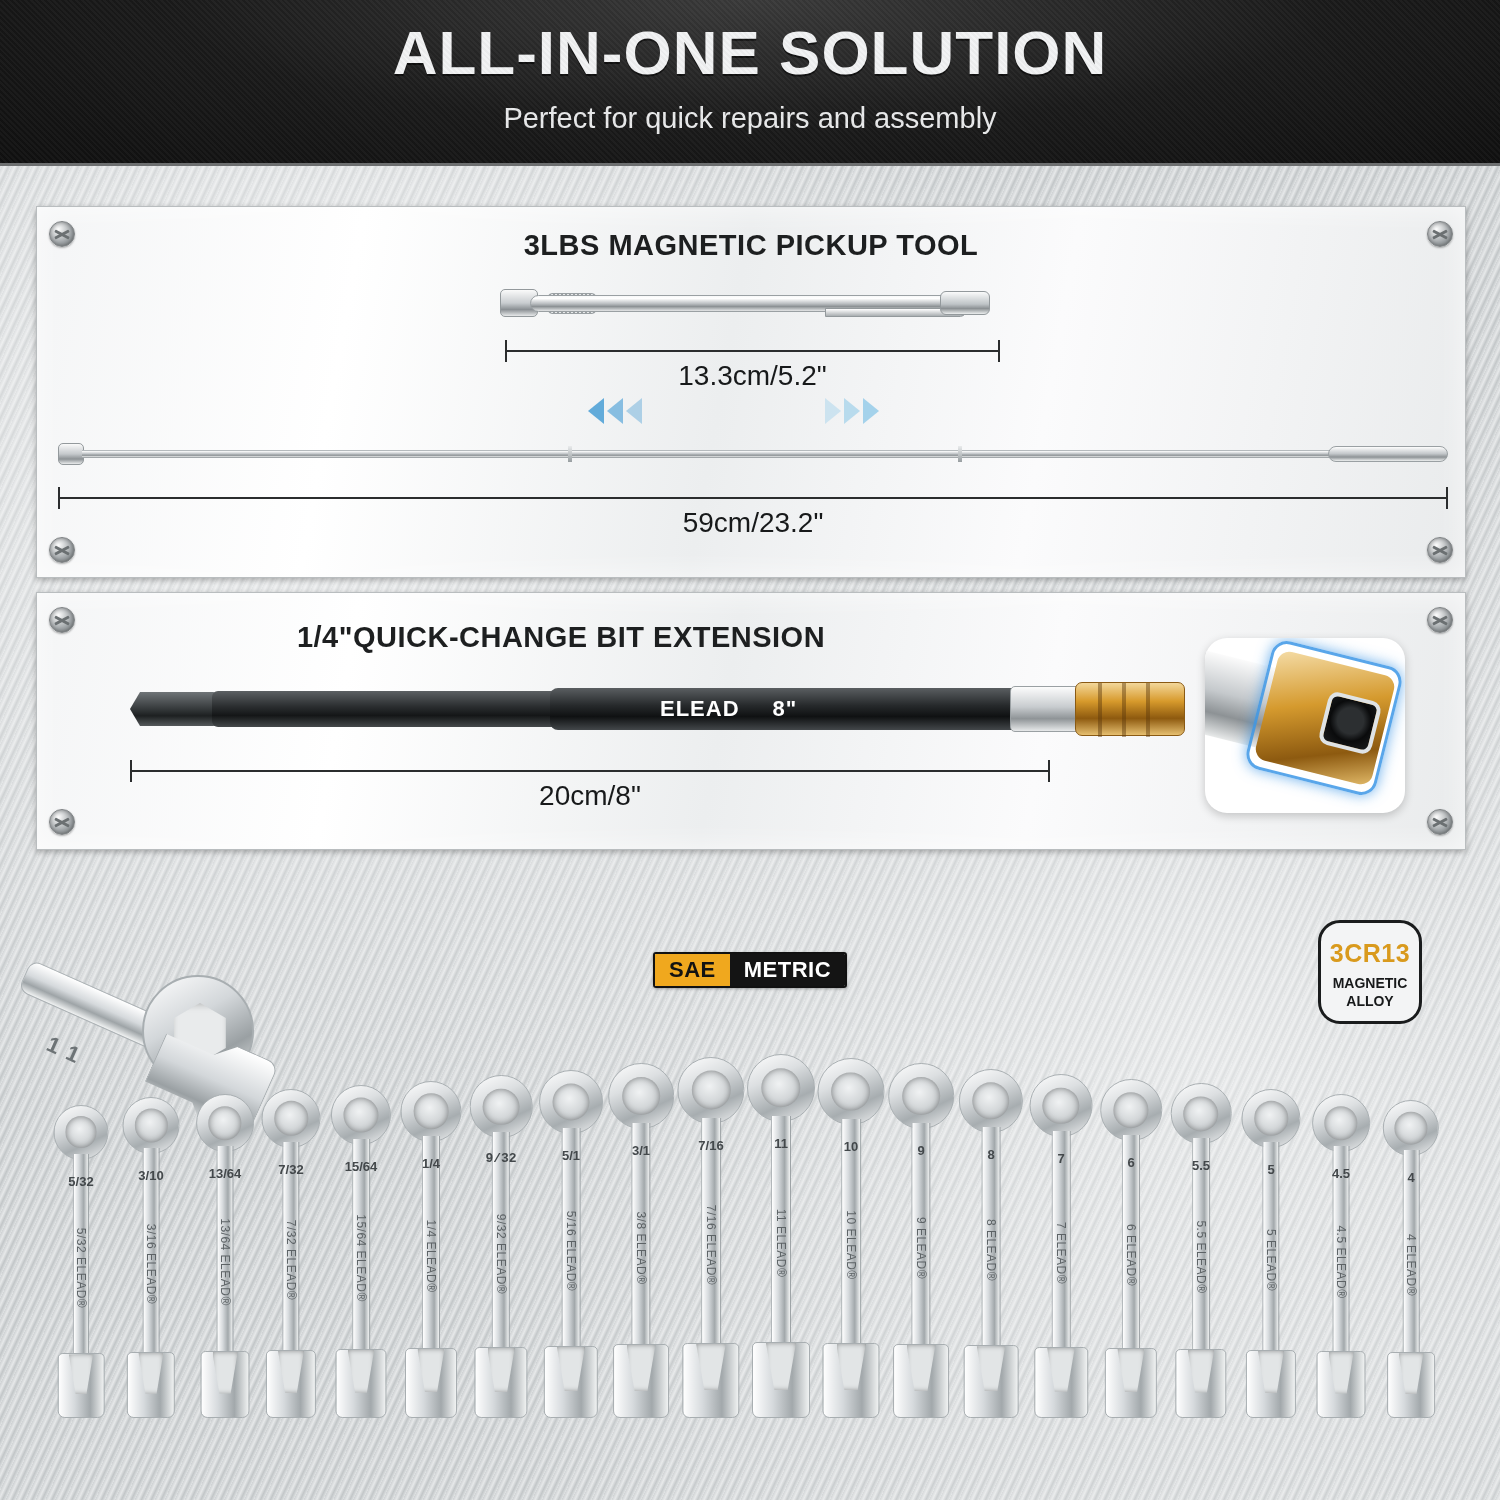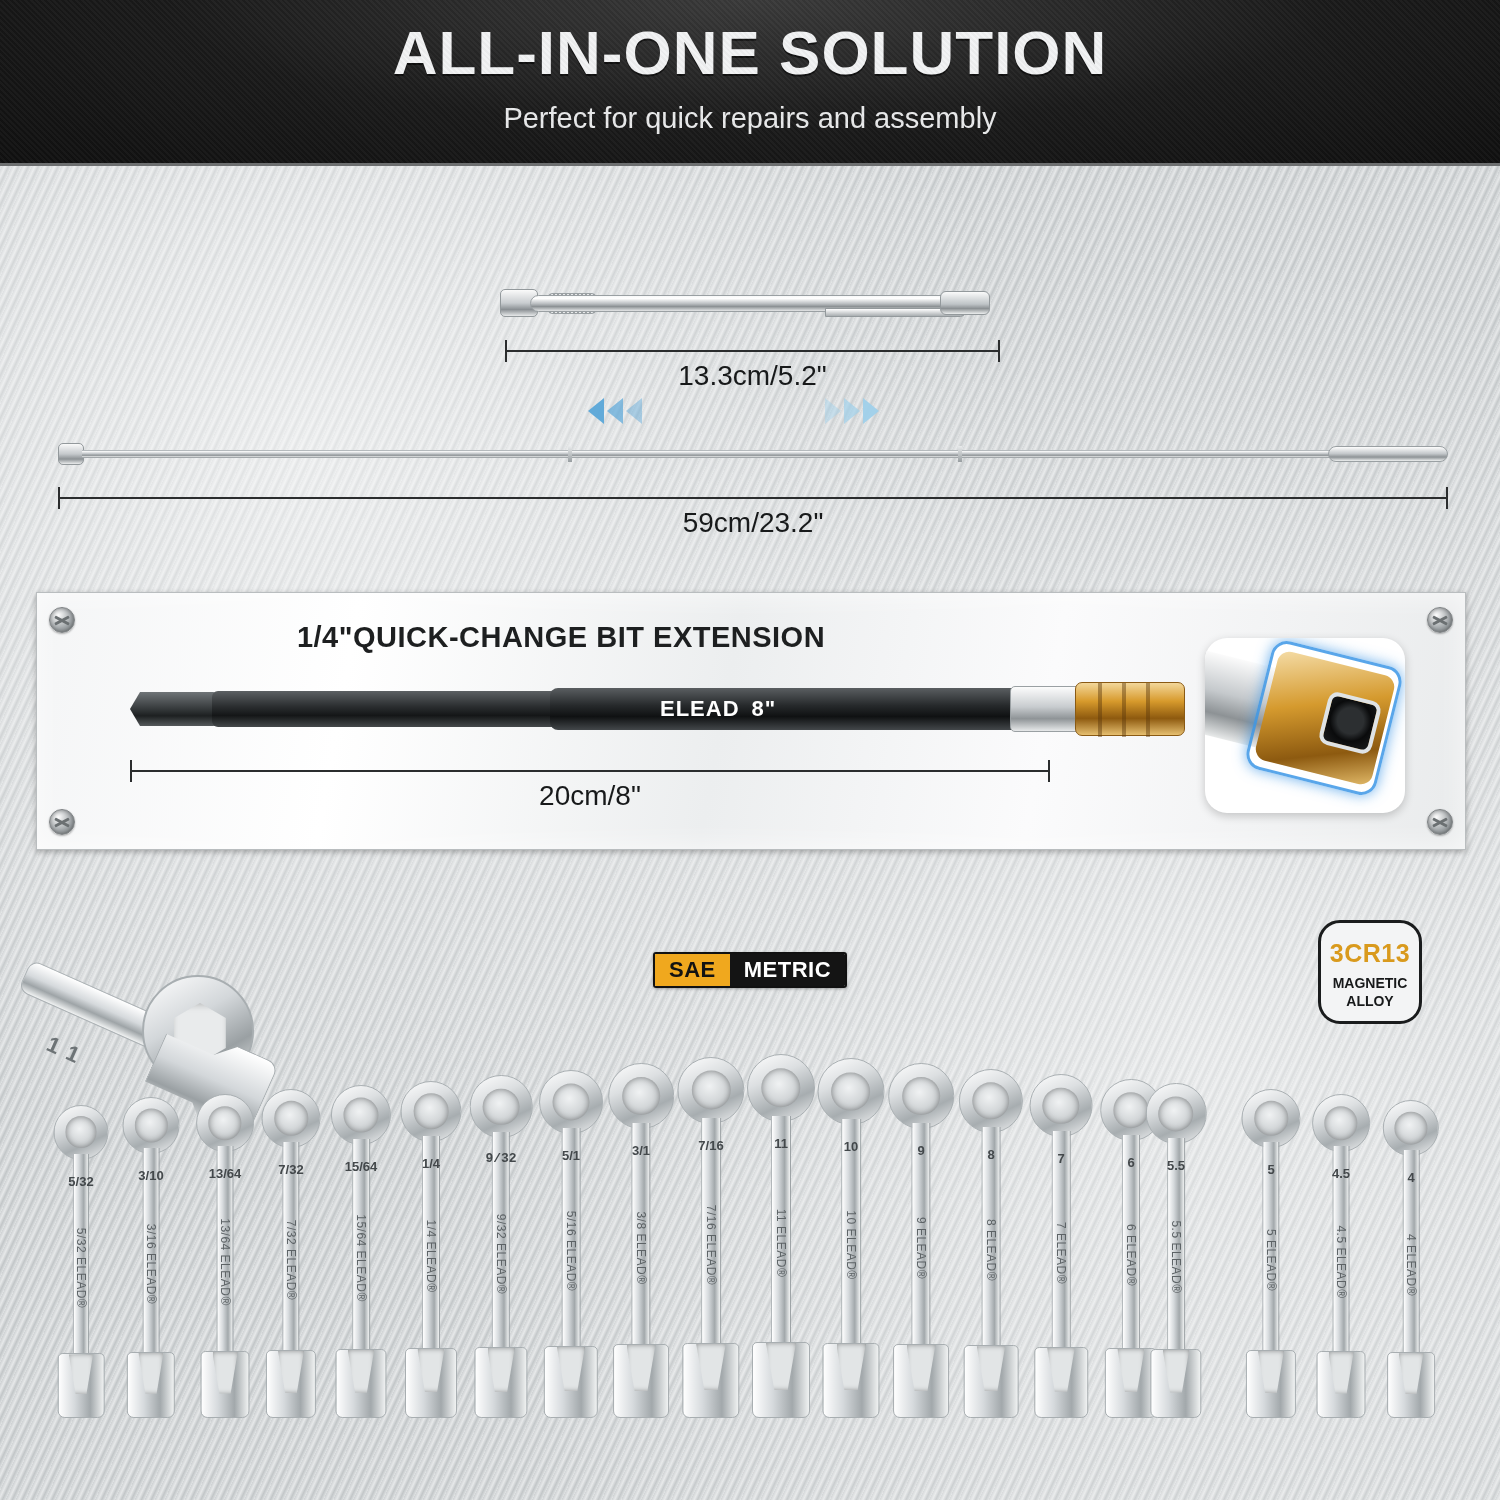--- a/index.html
+++ b/index.html
@@ -154,21 +154,21 @@
     background: linear-gradient(180deg, #5c6063, #2c2f31 42%, #141617 68%, #45494b);
   }
   .bit-mid {
     position: absolute; left: 420px; top: 10px; width: 480px; height: 42px;
     border-radius: 8px;
     background: linear-gradient(180deg, #5a5e61, #26292b 42%, #0f1112 68%, #43474a);
   }
   .bit-brand {
     position: absolute; left: 530px; top: 18px; width: 260px; height: 26px;
     color: #fff; font-weight: bold; font-size: 22px; letter-spacing: 1px;
-    display: flex; align-items: center; gap: 12px;
+    display: flex; align-items: center; gap: 33px;
   }
   .bit-collar {
     position: absolute; left: 880px; top: 8px; width: 80px; height: 46px;
     background: linear-gradient(180deg, #fcfcfc, #c8cccf 45%, #8f9497 72%, #e7e9ea);
     border-radius: 5px; border: 1px solid #9aa0a3;
   }
   .bit-gold {
     position: absolute; left: 945px; top: 4px; width: 110px; height: 54px;
     border-radius: 7px;
     background: linear-gradient(180deg, #f3d79a, #d79a2c 35%, #8e5a0f 68%, #e6bf70);
@@ -306,20 +306,27 @@
 </head>
 <body>
 
 <div class="page">
 
   <div class="header">
     <h1>ALL-IN-ONE SOLUTION</h1>
     <div class="sub">Perfect for quick repairs and assembly</div>
   </div>
 
+  <div class="panel p1">
+    <div class="screw" style="left:12px;  top:14px;"></div>
+    <div class="screw" style="right:12px; top:14px;"></div>
+    <div class="screw" style="left:12px;  bottom:14px;"></div>
+    <div class="screw" style="right:12px; bottom:14px;"></div>
+    <div class="panel-title" style="top:22px; font-size:29px;">3LBS MAGNETIC PICKUP TOOL</div>
+  </div>
 
   <div class="pen-collapsed">
     <div class="pen-tip"></div>
     <div class="pen-knurl"></div>
     <div class="pen-body"></div>
     <div class="pen-clip"></div>
     <div class="pen-cap"></div>
   </div>
 
   <div class="dim" style="left:505px; top:340px; width:495px; height:54px;">
@@ -586,21 +593,21 @@
         <div class="ring" style="top:0;width:61.540000000000006px;height:61.540000000000006px;">
           <i style="width:35.693200000000004px;height:35.693200000000004px;"></i>
         </div>
         <div class="shaft" style="top:55.540000000000006px;width:18.1px;height:216.7px;"></div>
         <div class="lbl-top" style="top:75.54px;">6</div>
         <div class="lbl-stem" style="top:169.024px;">6  ELEAD®</div>
         <div class="open" style="top:268.24px;width:52.3px;height:70.3px;">
           <u style="width:27.195999999999998px;height:43.586px;"></u>
         </div>
       </div>
-      <div class="wr" style="left: 1090px; width: 80px; height: 334.52px; text-align: right;">
+      <div class="wr" style="left: 1115px; width: 80px; height: 334.52px; text-align: right;">
         <div class="ring" style="top:0;width:60.519999999999996px;height:60.519999999999996px;">
           <i style="width:35.1016px;height:35.1016px;"></i>
         </div>
         <div class="shaft" style="top:54.519999999999996px;width:17.8px;height:214.6px;"></div>
         <div class="lbl-top" style="top:74.52px;">5.5</div>
         <div class="lbl-stem" style="top:166.91199999999998px;">5.5  ELEAD®</div>
         <div class="open" style="top:265.12px;width:51.400000000000006px;height:69.4px;">
           <u style="width:26.728000000000005px;height:43.028000000000006px;"></u>
         </div>
       </div>

